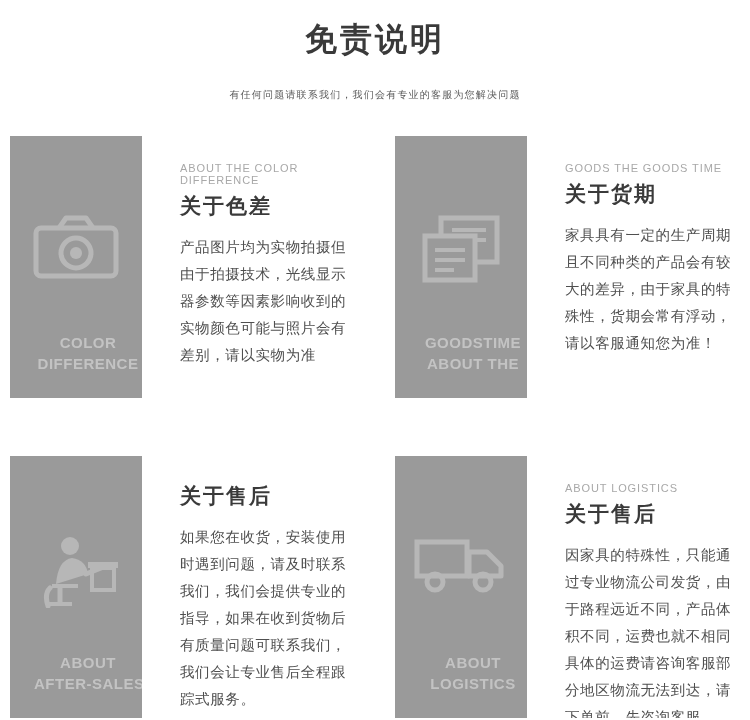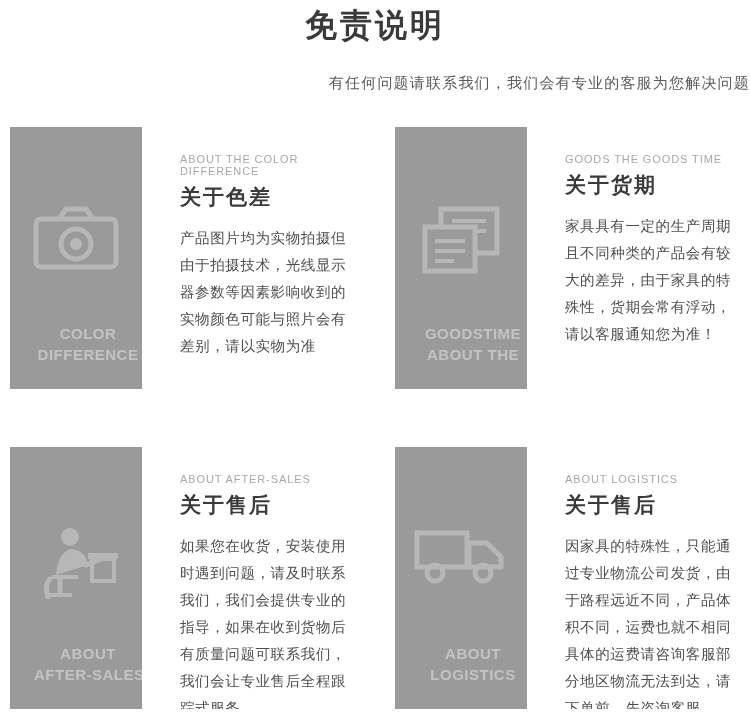--- a/index.html
+++ b/index.html
@@ -19,26 +19,26 @@
     width: 750px;
     height: 720px;
     box-sizing: border-box;
   }
   .page-title {
     text-align: center;
     font-size: 32px;
     font-weight: bold;
     color: #3a3a3a;
     letter-spacing: 3px;
-    padding-top: 4px;
+    padding-top: 18px;
     margin: 0;
   }
   .page-subtitle {
-    text-align: right;
-    font-size: 15px;
+    text-align: center;
+    font-size: 10px;
     color: #5a5a5a;
     letter-spacing: 1.2px;
     margin: 26px 0 0 0;
   }
   .grid {
     margin-top: 34px;
     display: grid;
     grid-template-columns: 345px 345px;
     grid-template-rows: 262px 262px;
     column-gap: 40px;
@@ -184,21 +184,20 @@
             <line x1="30" y1="54" x2="30" y2="70" stroke="#c9c9c9" stroke-width="5"></line>
             <line x1="18" y1="70" x2="42" y2="70" stroke="#c9c9c9" stroke-width="4"></line>
           </svg>
         </div>
         <div class="visual-words">
           <span>ABOUT</span>
           <span>AFTER-SALES</span>
         </div>
       </div>
       <div class="card-body">
-        <p class="eyebrow">ABOUT AFTER-SALES</p>
         <h2 class="card-title">关于售后</h2>
         <p class="card-text">如果您在收货，安装使用时遇到问题，请及时联系我们，我们会提供专业的指导，如果在收到货物后有质量问题可联系我们，我们会让专业售后全程跟踪式服务。</p>
       </div>
     </div>
 
     <div class="card">
       <div class="card-visual">
         <div class="visual-icon">
           <svg width="96" height="60" viewBox="0 0 96 60">
             <rect x="4" y="8" width="50" height="34" fill="none" stroke="#c9c9c9" stroke-width="5"></rect>

